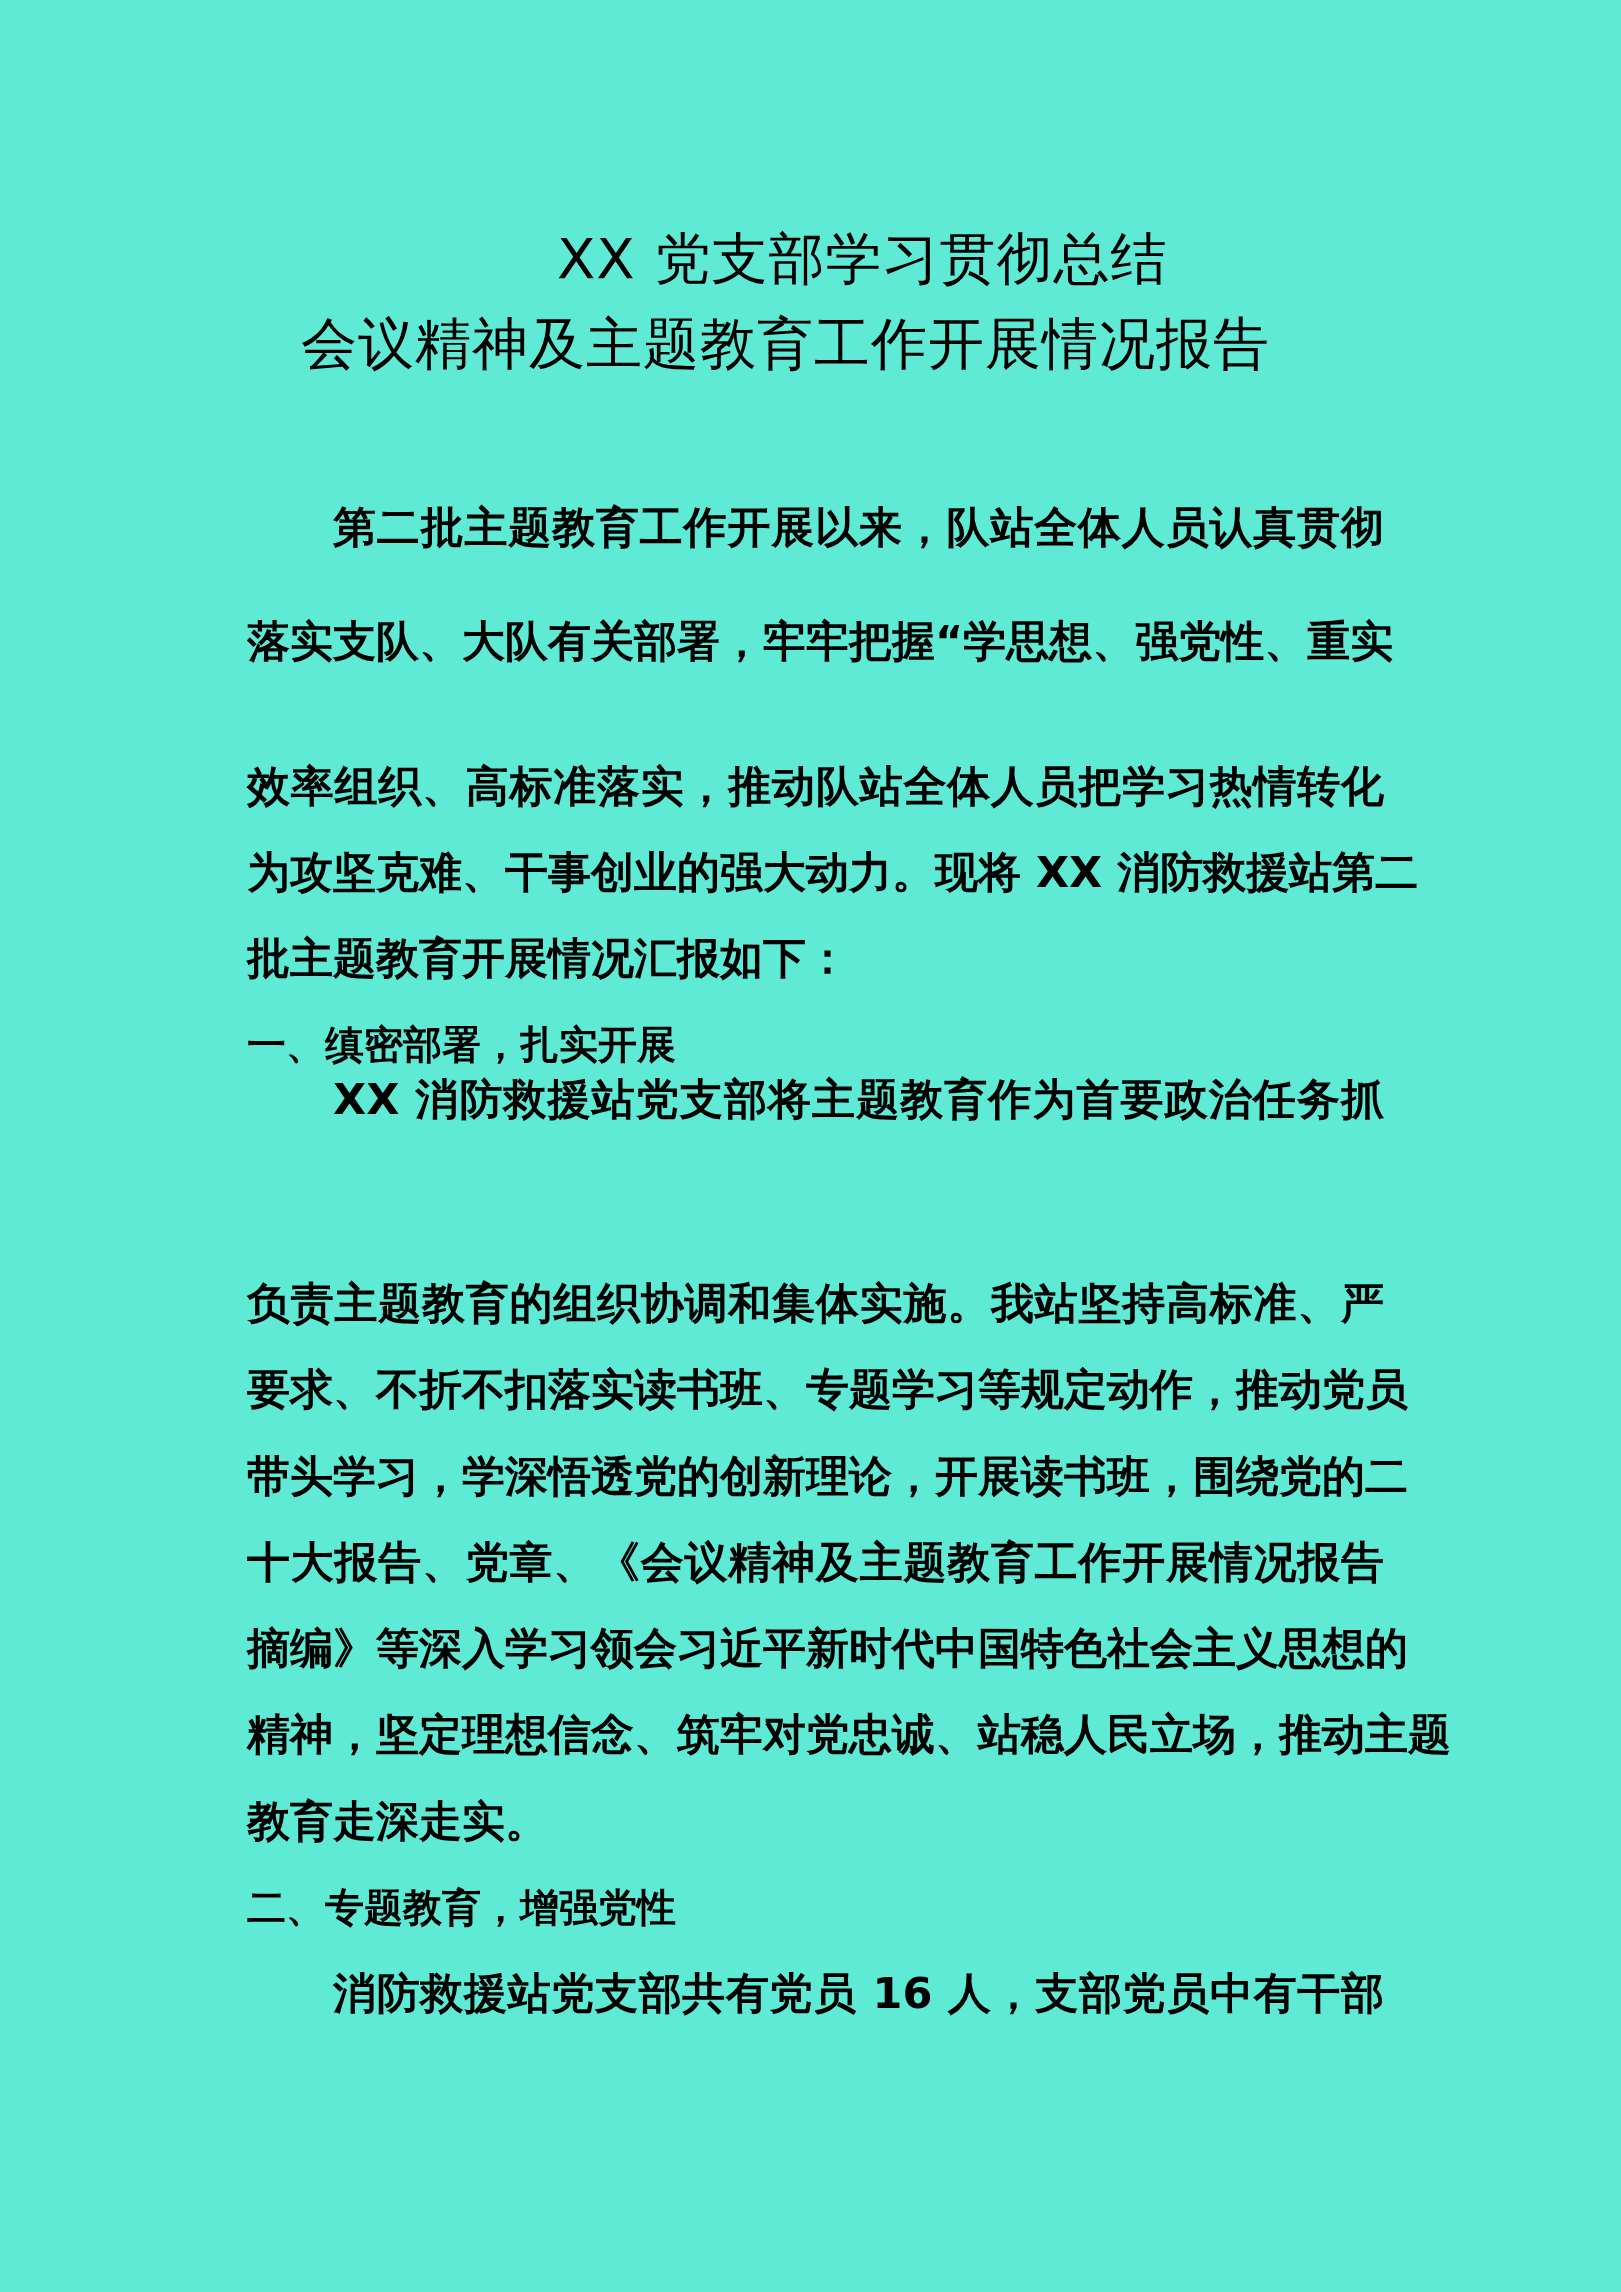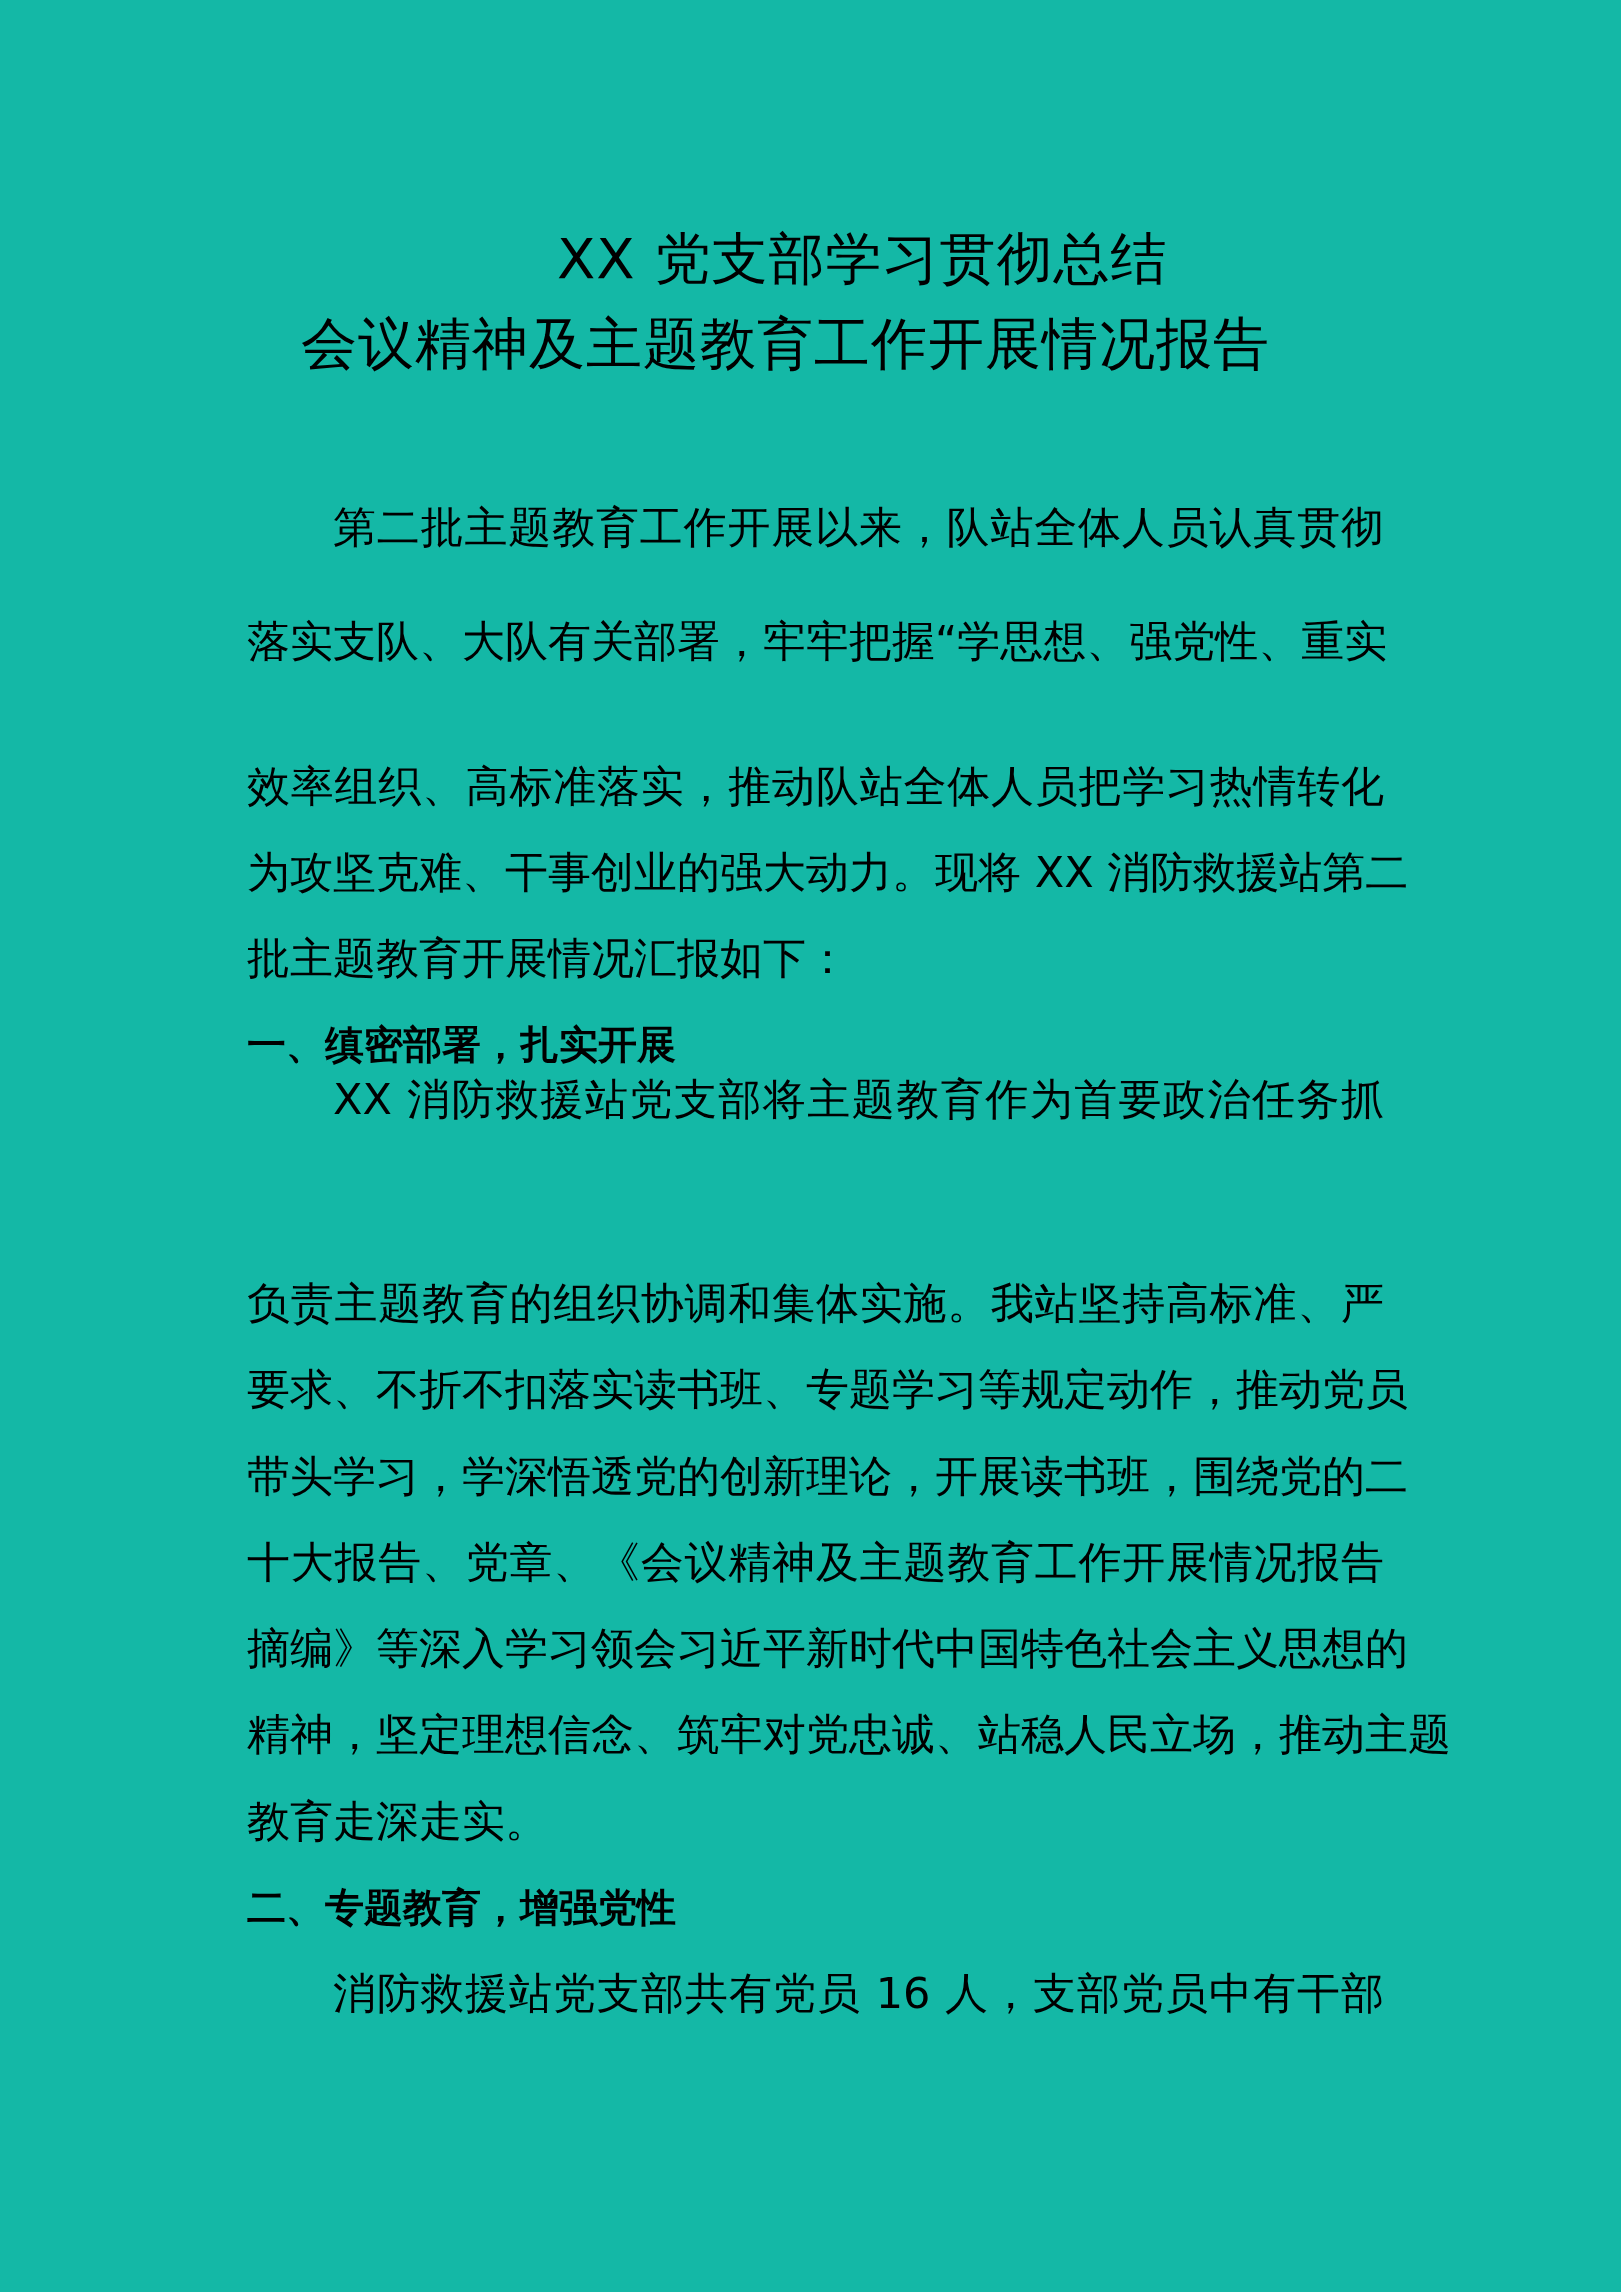--- a/index.html
+++ b/index.html
@@ -1,23 +1,23 @@
 <!DOCTYPE html>
 <html><head>
   <meta charset="utf-8">
   <style>
     html, body { margin: 0; padding: 0; background: #ffffff; }
     body { width: 1621px; height: 2293px; position: relative; overflow: hidden;
       font-family: "DejaVu Sans", "Liberation Sans", sans-serif; color: #000; }
-    .page { position: absolute; left: 0; top: 0; width: 1621px; height: 2293px; background: #14b8a6; }
+    .page { position: absolute; left: 0; top: 0; width: 1621px; height: 2293px; background: #5eead4; }
     .title-line { position: absolute; font-size: 56px; line-height: 71px; white-space: nowrap; letter-spacing: 1px; }
     .t1 { left: 557px; top: 223px; }
     .t2 { left: 301px; top: 308px; }
     .line { position: absolute; left: 247px; width: 1137px; font-size: 43px; line-height: 59px; white-space: nowrap;
-      text-align: justify; text-align-last: justify; }
+      text-align: justify; text-align-last: justify; font-weight: bold; }
     .line.indent { left: 333px; width: 1051px; }
     .line.last { text-align-last: left; }
     .heading { position: absolute; left: 247px; font-size: 39px; line-height: 59px; font-weight: bold; white-space: nowrap; }
   </style>
 </head>
 <body>
 
 <div class="page">
   <div class="title-line t1">XX 党支部学习贯彻总结</div>
   <div class="title-line t2">会议精神及主题教育工作开展情况报告</div>

